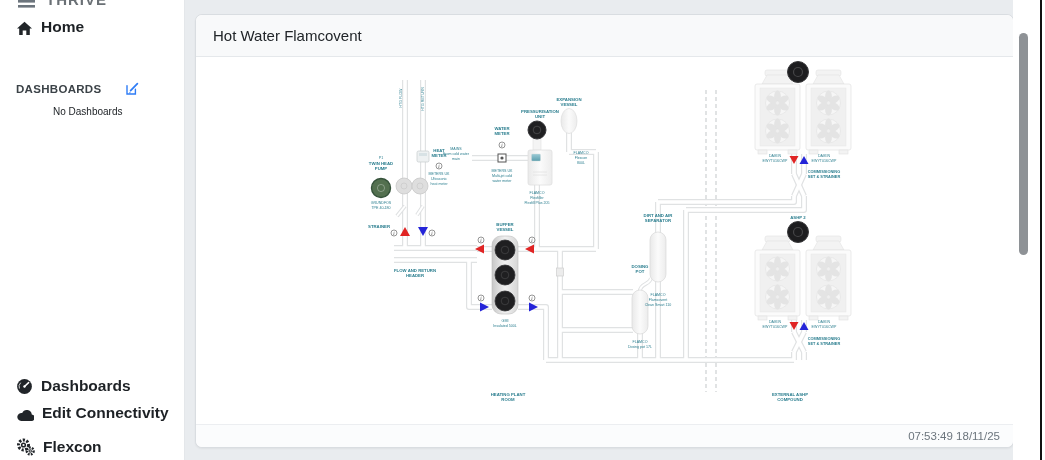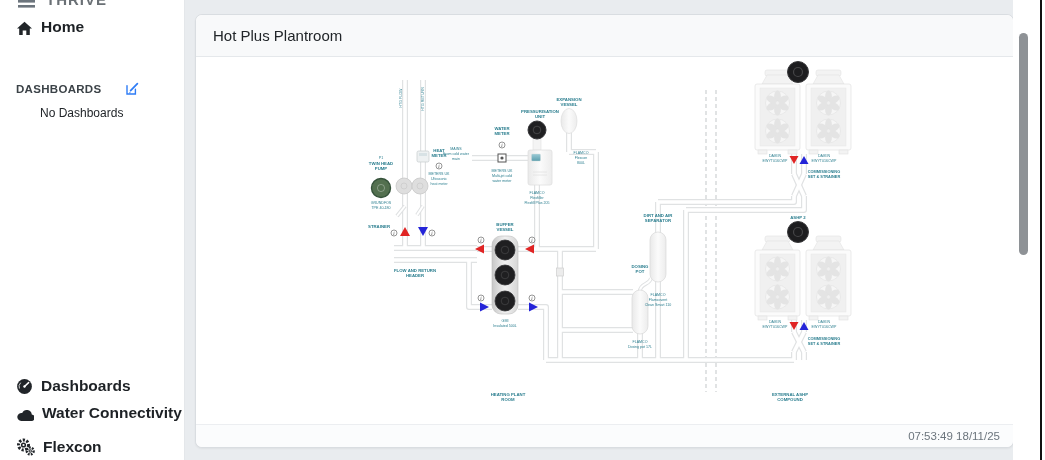--- a/index.html
+++ b/index.html
@@ -9,21 +9,21 @@
   
   .sidebar{position:absolute;left:0;top:0;width:184px;height:460px;background:#fff;
            border-right:1px solid #e4e7ea;overflow:hidden;z-index:4}
   .logo{position:absolute;top:-9px;left:17px;display:flex;align-items:center;gap:9px}
   .logo-text{font-size:15px;font-weight:bold;color:#6a7075;letter-spacing:1px}
   .nav-item{position:absolute;left:16px;display:flex;align-items:flex-end;gap:8px;cursor:pointer}
   .nav-item span.lbl{font-size:15.5px;font-weight:600;color:#1d2125}
   .home-item{top:18px}
   .dash-row{position:absolute;top:82px;left:16px;display:flex;align-items:center;gap:24px}
   .dash-lbl{font-size:11.5px;font-weight:700;color:#3c4348;letter-spacing:.3px}
-  .no-dash{position:absolute;top:106px;left:40px;font-size:12px;color:#212529}
+  .no-dash{position:absolute;top:106px;left:53px;font-size:10px;color:#212529}
   .mon-item{top:377px}
   .cloud-item{top:404px}
   .set-item{top:438px}
 
   
   .main{position:absolute;left:184px;top:0;width:861px;height:460px;background:#e9ecef}
   .card{position:absolute;left:11px;top:14px;width:817px;height:432px;background:#fff;
         border:1px solid #d9dde1;border-radius:7px;box-shadow:0 1px 2px rgba(0,0,0,.05);
         display:flex;flex-direction:column}
   .card-h{height:41px;min-height:41px;background:#f8f9fa;border-bottom:1px solid #e5e8eb;
@@ -102,41 +102,41 @@
       <path d="M3.4,10.5 a5.4,5.4 0 0 1 1.3,-5.8" stroke="#fff" stroke-width="1" fill="none" opacity=".8"></path>
       <circle cx="8.5" cy="8.5" r="1.2" fill="#fff"></circle>
     </svg>
     <span class="lbl">Dashboards</span>
   </div>
 
   <div class="nav-item cloud-item">
     <svg width="18" height="14" viewBox="0 0 18 14">
       <path d="M5.2,13 a4,4 0 1 1 1,-7.9 a5,5 0 0 1 9.6,1.4 a3.2,3.2 0 0 1 -1.1,6.5 z" fill="#212529"></path>
     </svg>
-    <span class="lbl">Water Connectivity</span>
+    <span class="lbl">Edit Connectivity</span>
   </div>
 
   <div class="nav-item set-item">
     <svg width="19" height="18" viewBox="0 0 19 18">
       <circle cx="7.5" cy="7" r="5" fill="none" stroke="#212529" stroke-width="3" stroke-dasharray="2.2 1.5"></circle>
       <circle cx="7.5" cy="7" r="2.6" fill="#212529"></circle>
       <circle cx="7.5" cy="7" r="1.1" fill="#fff"></circle>
       <circle cx="14.2" cy="13" r="3.4" fill="none" stroke="#212529" stroke-width="2.4" stroke-dasharray="1.7 1.2"></circle>
       <circle cx="14.2" cy="13" r="1.7" fill="#212529"></circle>
       <circle cx="14.2" cy="13" r=".7" fill="#fff"></circle>
     </svg>
     <span class="lbl">Flexcon</span>
   </div>
 </aside>
 
 <div class="main">
   <div class="card">
 
     <div class="card-h">
-      <span class="card-title">Hot Plus Plantroom</span>
+      <span class="card-title">Hot Water Flamcovent</span>
     </div>
 
     <div class="card-b">
       <svg class="diag" viewBox="196 55 815 367">
         <defs>
           <linearGradient id="gmetal" x1="0" y1="0" x2="1" y2="0">
             <stop offset="0" stop-color="#c7c7c7"></stop>
               <stop offset=".5" stop-color="#f1f1f1"></stop>
               <stop offset="1" stop-color="#d6d6d6"></stop>
           </linearGradient>

